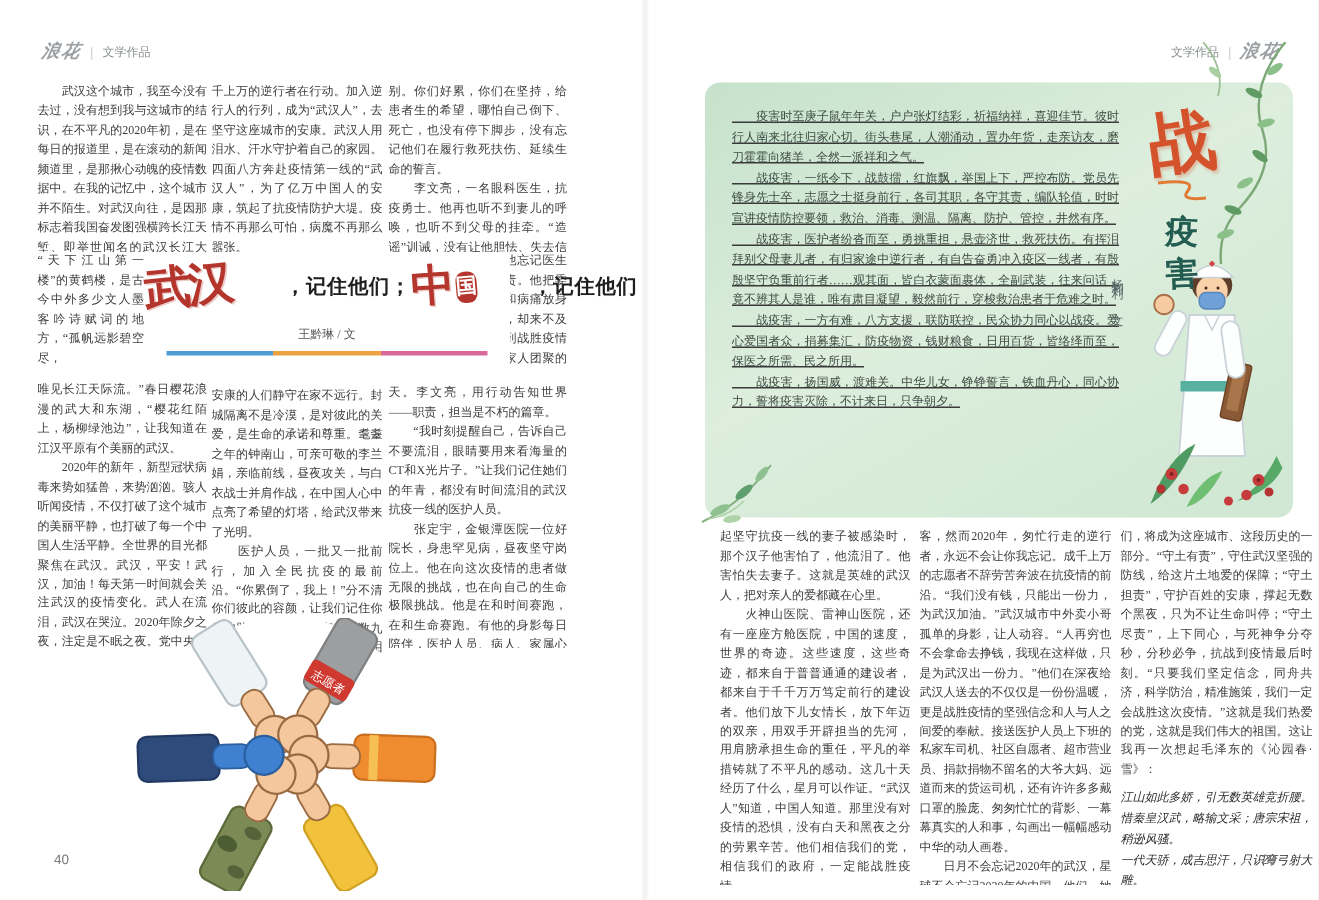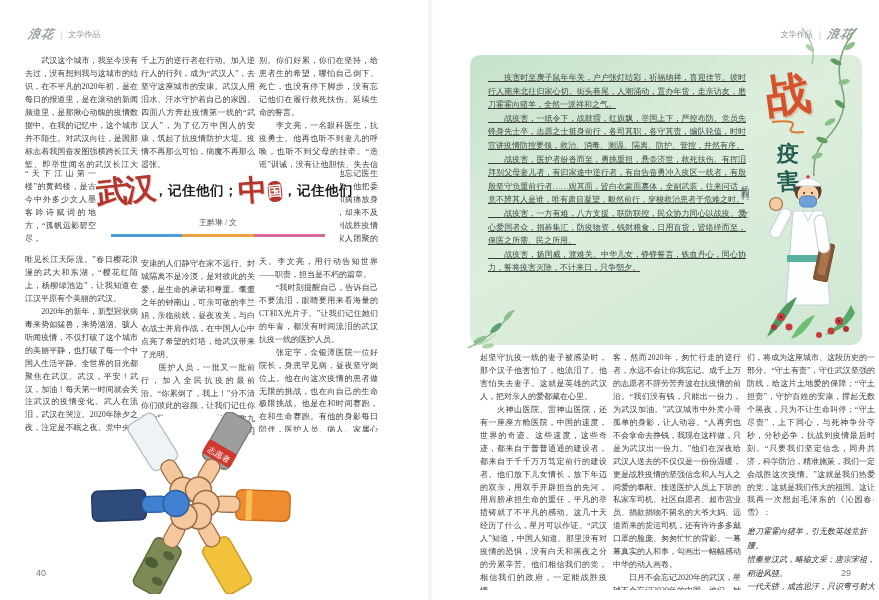--- a/index.html
+++ b/index.html
@@ -28,21 +28,21 @@
   .seg-b{height:192px;overflow:hidden;margin-top:2px;}
   .seg-b3{height:176px;overflow:hidden;margin-top:2px;}
   .c2 .spacer-title{height:88px;}
   
   .title-block{position:absolute;left:96px;top:168px;width:244px;height:86px;background:#fff;z-index:5;}
   .title-line{display:flex;align-items:center;white-space:nowrap;height:46px;}
   .tt-red{font-size:31px;font-weight:bold;color:#b3352c;transform:rotate(-6deg);
           text-shadow:1px 1px 0 rgba(179,53,44,.25);letter-spacing:-2px;}
   .tt-red2{font-size:29px;font-weight:bold;color:#b3352c;transform:rotate(-4deg);
            text-shadow:1px 1px 0 rgba(179,53,44,.25);}
-  .tt-black{font-size:13.5px;font-weight:bold;color:#1e1e1e;letter-spacing:.5px;}
+  .tt-black{font-size:13.5px;font-weight:bold;color:#1e1e1e;letter-spacing:.5px;margin-left:36px;}
   .tt-badge{display:inline-block;width:21px;height:21px;line-height:21px;text-align:center;
             background:#b3352c;color:#fff;font-size:14px;font-weight:bold;border-radius:6px;
             transform:rotate(-5deg);margin:0 1px;}
   .byline{text-align:center;font-size:8px;color:#555;margin-top:3px;}
   .tri-rule{display:flex;width:214px;height:3px;margin:6px auto 0 auto;}
   .tri-rule span{flex:1;}
   
   .hands{position:absolute;left:86px;top:412px;z-index:4;}
   
   .green-box{position:absolute;left:470px;top:55px;width:392px;height:290px;border-radius:10px;
@@ -263,21 +263,21 @@
     <p class="body-txt">　　火神山医院、雷神山医院，还有一座座方舱医院，中国的速度，世界的奇迹。这些速度，这些奇迹，都来自于普普通通的建设者，都来自于千千万万笃定前行的建设者。他们放下儿女情长，放下年迈的双亲，用双手开辟担当的先河，用肩膀承担生命的重任，平凡的举措铸就了不平凡的感动。这几十天经历了什么，星月可以作证。“武汉人”知道，中国人知道。那里没有对疫情的恐惧，没有白天和黑夜之分的劳累辛苦。他们相信我们的党，相信我们的政府，一定能战胜疫情。</p>
 
   </div>
   <div class="colR rc2">
     <p class="body-txt">客，然而2020年，匆忙行走的逆行者，永远不会让你我忘记。成千上万的志愿者不辞劳苦奔波在抗疫情的前沿。“我们没有钱，只能出一份力，为武汉加油。”武汉城市中外卖小哥孤单的身影，让人动容。“人再穷也不会拿命去挣钱，我现在这样做，只是为武汉出一份力。”他们在深夜给武汉人送去的不仅仅是一份份温暖，更是战胜疫情的坚强信念和人与人之间爱的奉献。接送医护人员上下班的私家车司机、社区自愿者、超市营业员、捐款捐物不留名的大爷大妈、远道而来的货运司机，还有许许多多戴口罩的脸庞、匆匆忙忙的背影、一幕幕真实的人和事，勾画出一幅幅感动中华的动人画卷。</p>
     <p class="body-txt">　　日月不会忘记2020年的武汉，星球不会忘记2020年的中国。他们，她</p>
   </div>
   <div class="colR rc3">
     <p class="body-txt">们，将成为这座城市、这段历史的一部分。“守土有责”，守住武汉坚强的防线，给这片土地爱的保障；“守土担责”，守护百姓的安康，撑起无数个黑夜，只为不让生命叫停；“守土尽责”，上下同心，与死神争分夺秒，分秒必争，抗战到疫情最后时刻。“只要我们坚定信念，同舟共济，科学防治，精准施策，我们一定会战胜这次疫情。”这就是我们热爱的党，这就是我们伟大的祖国。这让我再一次想起毛泽东的《沁园春·雪》：</p>
     <div class="poem">
-      <p>磨刀霍霍向猪羊，引无数英雄竞折腰。</p>
+      <p>江山如此多娇，引无数英雄竞折腰。</p>
       <p>惜秦皇汉武，略输文采；唐宗宋祖，稍逊风骚。</p>
       <p>一代天骄，成吉思汗，只识弯弓射大雕。</p>
 
     </div>
   </div>
 
   <div class="pgnum pg-40">40</div>
   <div class="pgnum pg-41">29</div>
 
 </div>

